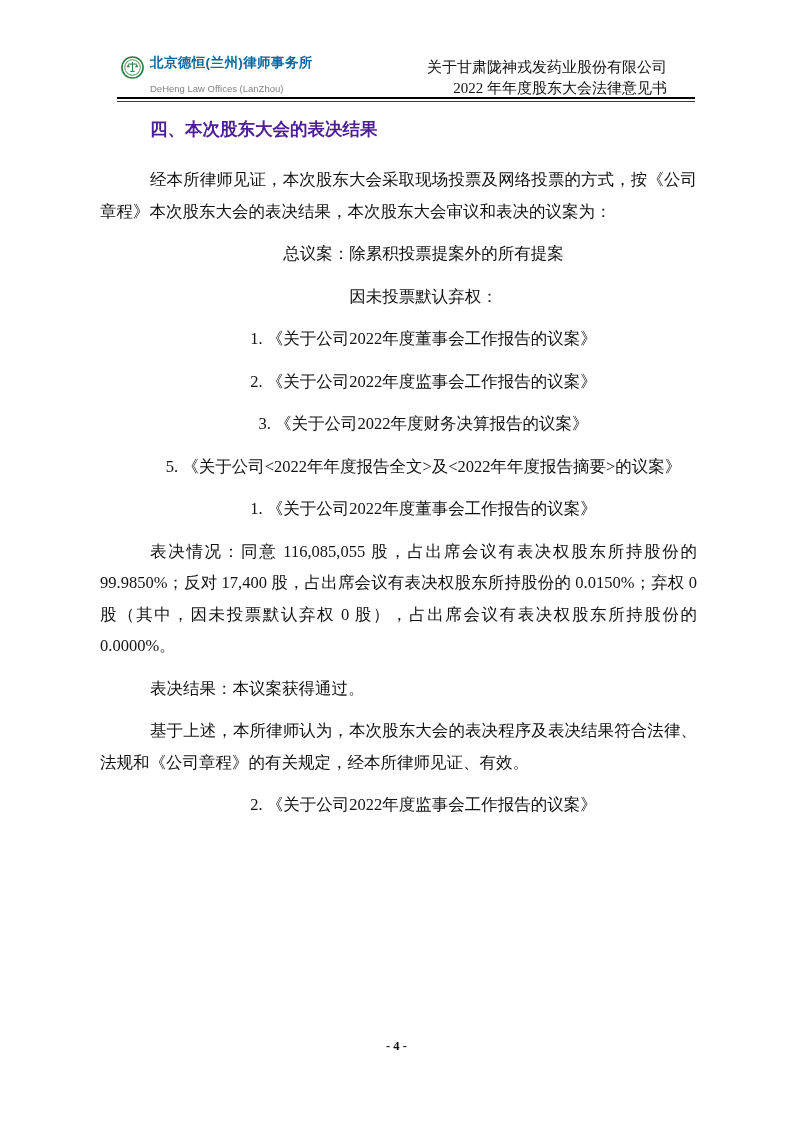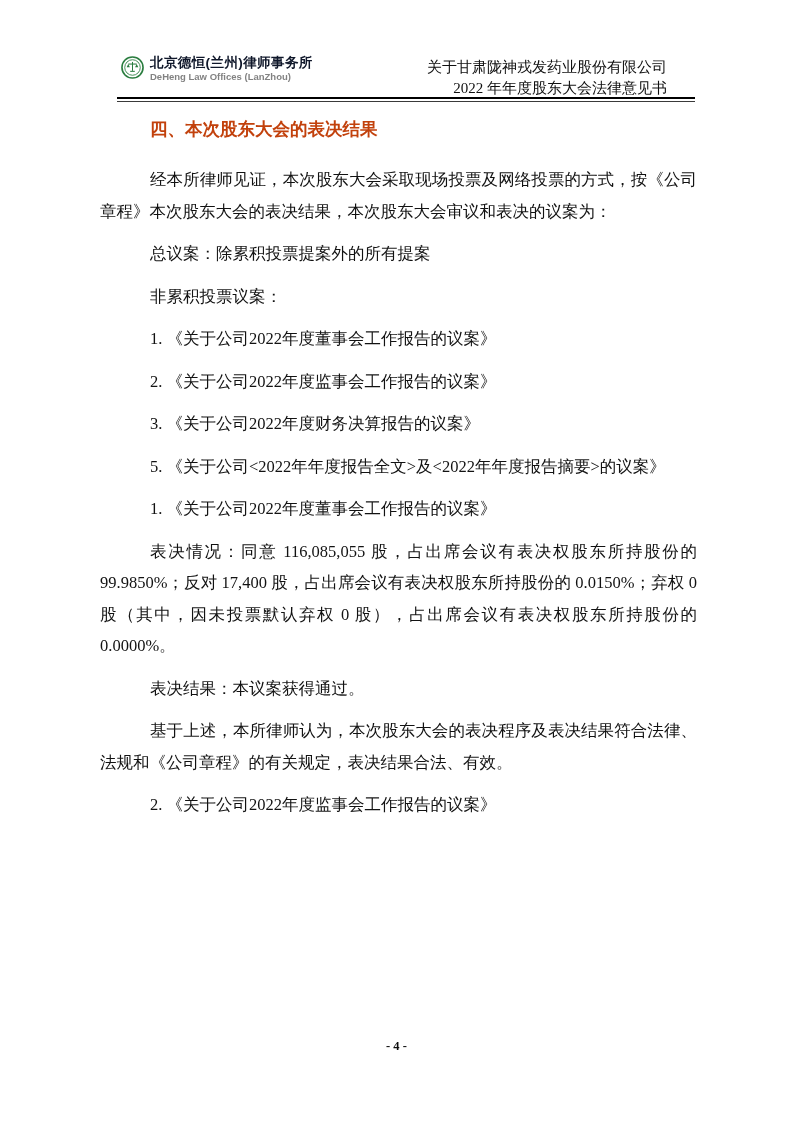--- a/index.html
+++ b/index.html
@@ -20,30 +20,30 @@
     display: flex;
     align-items: flex-start;
     gap: 6px;
   }
   .logo-box { width: 23px; height: 23px; flex: 0 0 auto; margin-top: 1px; }
   .firm-cn {
     font-family: "Liberation Sans", "DejaVu Sans", sans-serif;
     font-weight: 700;
     font-size: 13.5px;
     line-height: 15px;
-    color: #0f172a;
+    color: #0369a1;
     letter-spacing: 0.4px;
   }
   .firm-en {
     font-family: "Liberation Sans", "DejaVu Sans", sans-serif;
-    font-weight: 700;
+    font-weight: 400;
     font-size: 9.5px;
     line-height: 12px;
     color: #828282;
-    margin-top: 1px;
+    margin-top: 13px;
   }
   .hdr-title {
     position: absolute;
     right: 126px;
     top: 57px;
     text-align: right;
     font-family: "Liberation Serif", "DejaVu Serif", serif;
     font-weight: 400;
     font-size: 15px;
     line-height: 21px;
@@ -67,29 +67,29 @@
     font-family: "Liberation Serif", "DejaVu Serif", serif;
     font-size: 16.5px;
     line-height: 31.5px;
     text-align: justify;
     color: #121212;
   }
   .doc-main h2 {
     font-family: "Liberation Sans", "DejaVu Sans", sans-serif;
     font-size: 17.5px;
     font-weight: 700;
-    color: #c2410c;
+    color: #4c1d95;
     line-height: 26px;
     padding-left: 50px;
     margin: 0 0 22px 0;
     text-align: left;
   }
   .doc-main p { margin: 0 0 11px 0; }
   .doc-main p.indent { text-indent: 50px; }
-  .doc-main p.item   { padding-left: 50px; text-align: left; }
+  .doc-main p.item   { padding-left: 50px; text-align: center; }
 
   
   .page-footer {
     position: absolute;
     left: 0; right: 0;
     top: 1039px;
     text-align: center;
     font-family: "Liberation Serif", "DejaVu Serif", serif;
     font-size: 12.5px;
     font-weight: 700;
@@ -129,29 +129,29 @@
   <div class="hdr-rule">
     <div class="thick"></div>
     <div class="thin"></div>
   </div>
 
   <main class="doc-main">
     <h2>四、本次股东大会的表决结果</h2>
 
     <p class="indent">经本所律师见证，本次股东大会采取现场投票及网络投票的方式，按《公司章程》本次股东大会的表决结果，本次股东大会审议和表决的议案为：</p>
     <p class="item">总议案：除累积投票提案外的所有提案</p>
-    <p class="item">非累积投票议案：</p>
+    <p class="item">因未投票默认弃权：</p>
     <p class="item">1. 《关于公司2022年度董事会工作报告的议案》</p>
     <p class="item">2. 《关于公司2022年度监事会工作报告的议案》</p>
     <p class="item">3. 《关于公司2022年度财务决算报告的议案》</p>
     <p class="item">5. 《关于公司&lt;2022年年度报告全文&gt;及&lt;2022年年度报告摘要&gt;的议案》</p>
     <p class="item">1. 《关于公司2022年度董事会工作报告的议案》</p>
     <p class="indent">表决情况：同意 116,085,055 股，占出席会议有表决权股东所持股份的99.9850%；反对 17,400 股，占出席会议有表决权股东所持股份的 0.0150%；弃权 0 股（其中，因未投票默认弃权 0 股），占出席会议有表决权股东所持股份的 0.0000%。</p>
     <p class="indent">表决结果：本议案获得通过。</p>
-    <p class="indent">基于上述，本所律师认为，本次股东大会的表决程序及表决结果符合法律、法规和《公司章程》的有关规定，表决结果合法、有效。</p>
+    <p class="indent">基于上述，本所律师认为，本次股东大会的表决程序及表决结果符合法律、法规和《公司章程》的有关规定，经本所律师见证、有效。</p>
     <p class="item">2. 《关于公司2022年度监事会工作报告的议案》</p>
   </main>
 
   <footer class="page-footer">
     <span>- 4 -</span>
   </footer>
 
 </div>
 
 </body></html>

